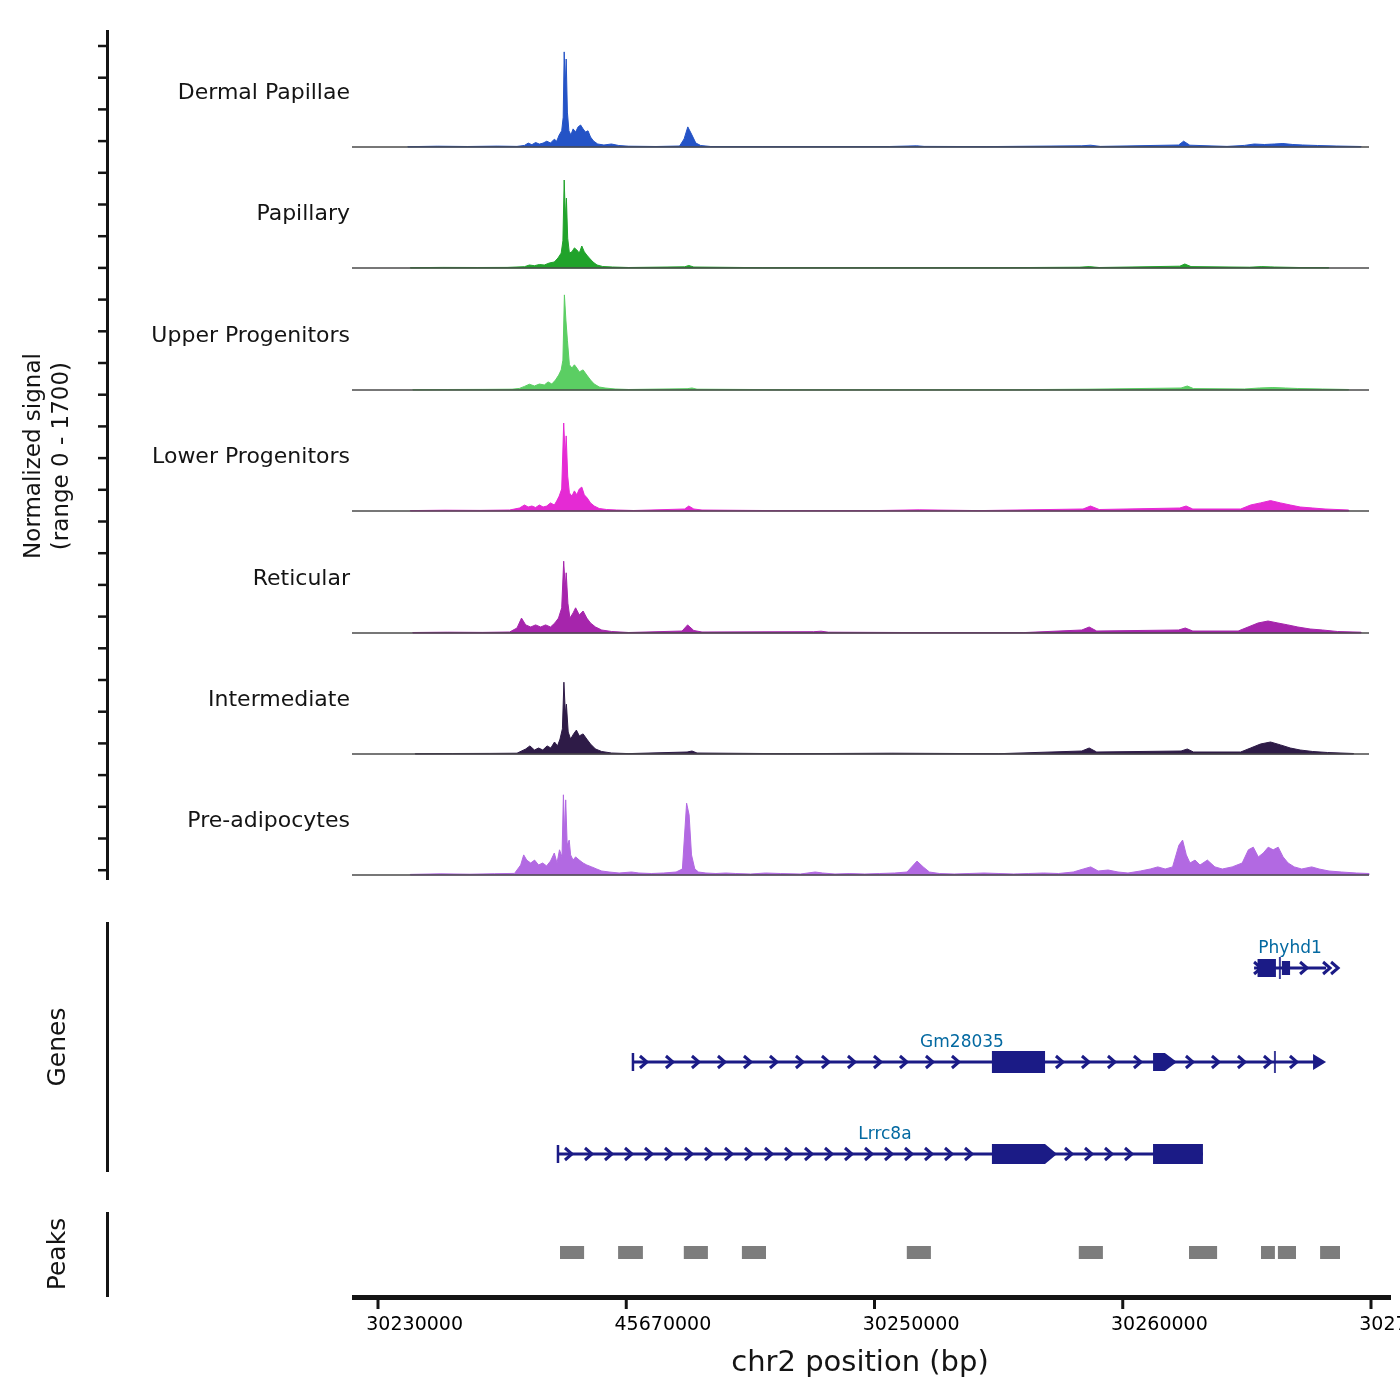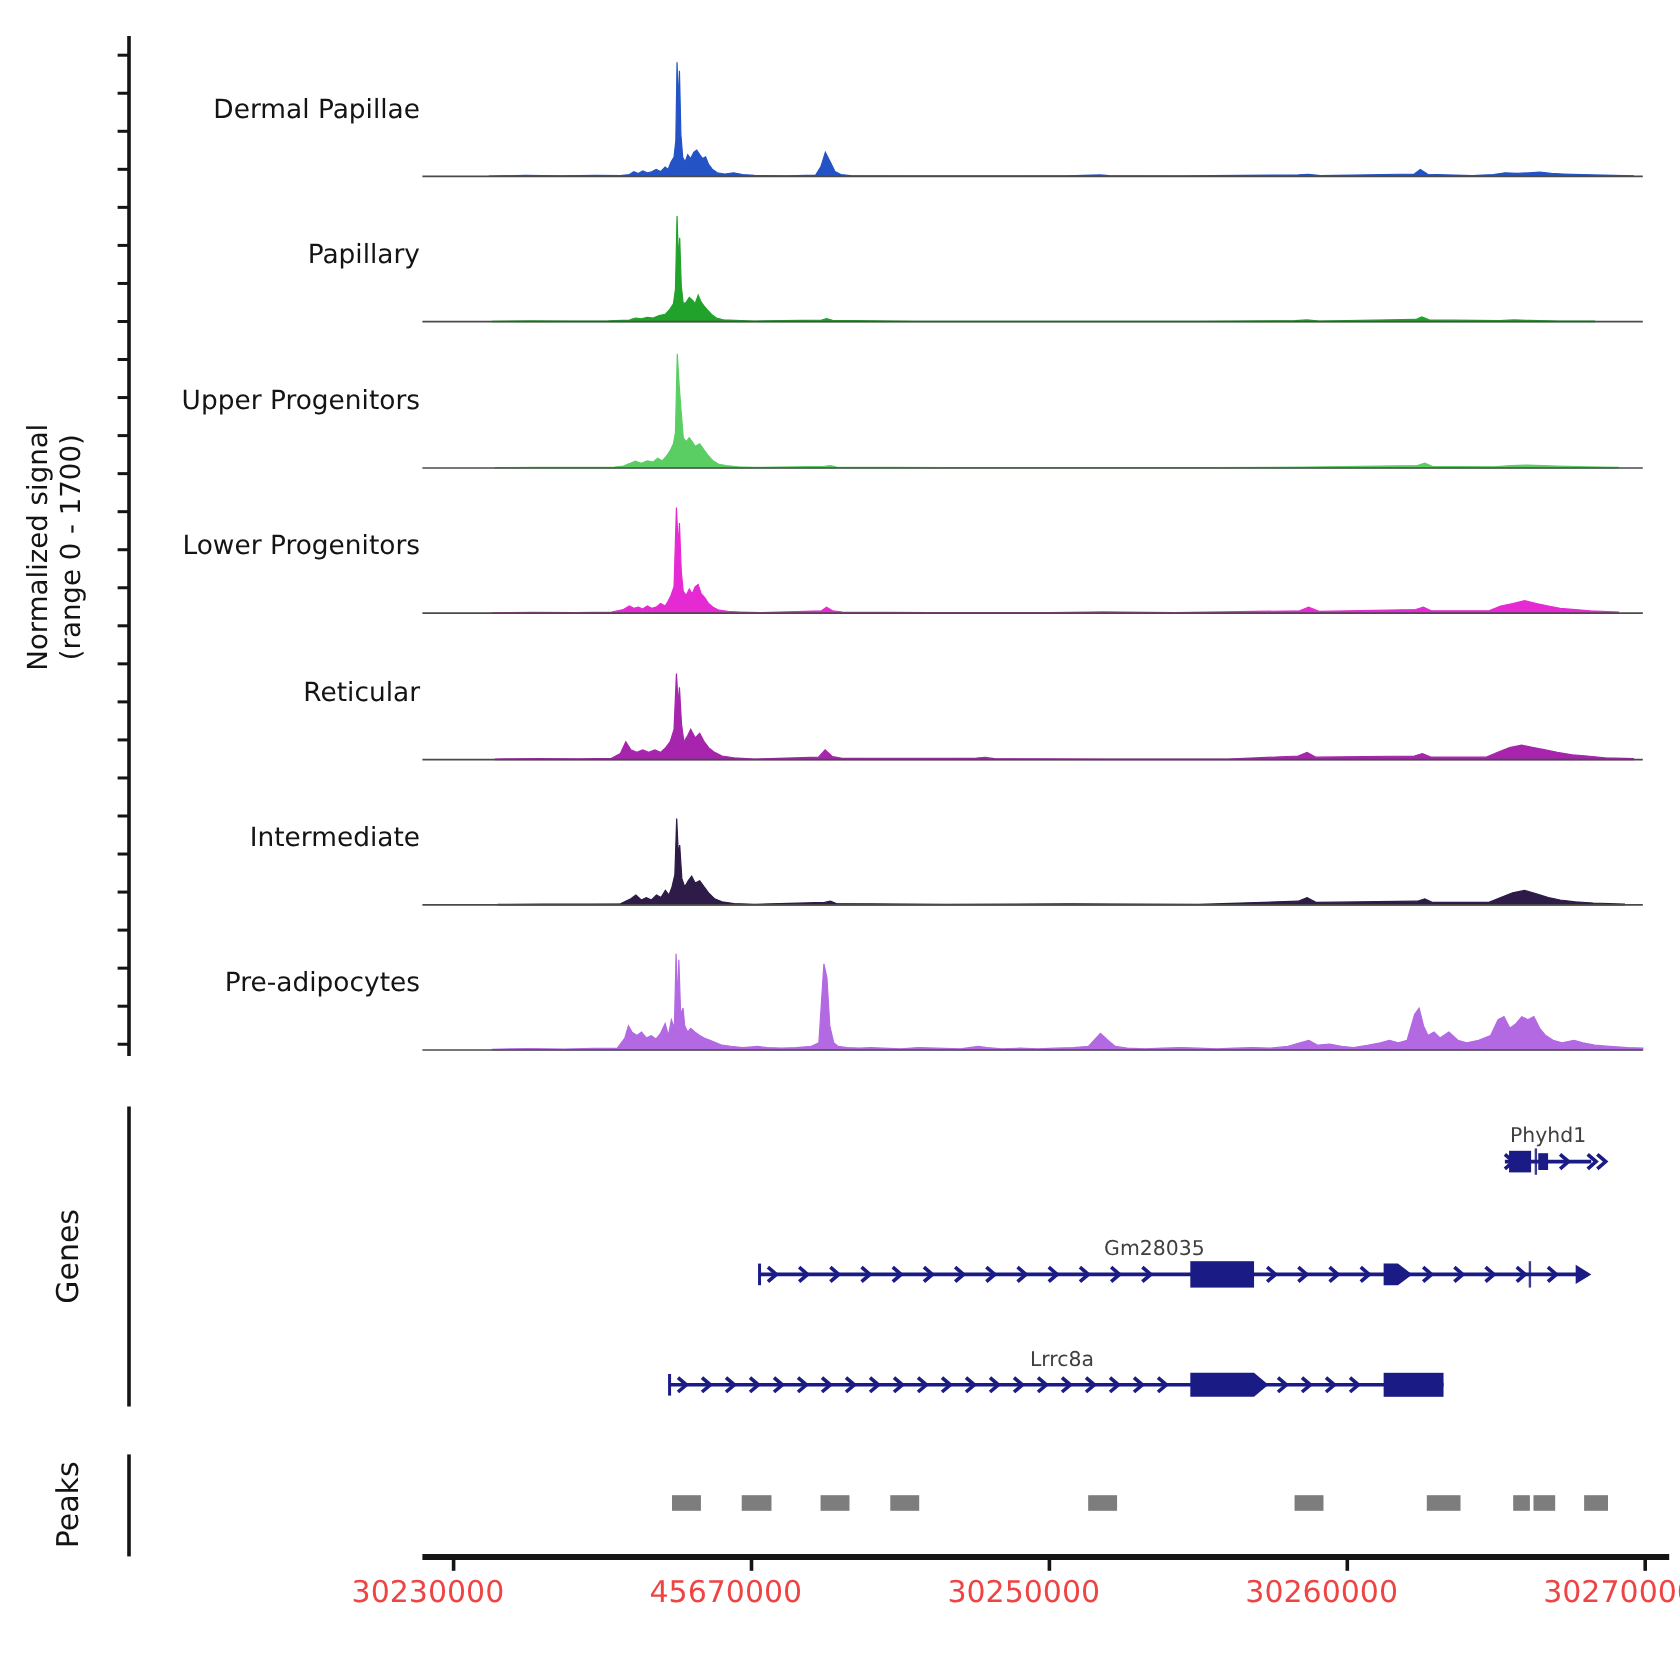--- a/index.html
+++ b/index.html
@@ -6,22 +6,22 @@
   body{width:1400px;height:1400px;overflow:hidden;font-family:"DejaVu Sans","Liberation Sans",sans-serif;}
   .fig{position:relative;width:1400px;height:1400px;background:#fff;}
   #plot{position:absolute;left:0;top:0;}
   .vlabel{position:absolute;transform:rotate(-90deg);text-align:center;color:#141414;}
   .ylab{left:-164px;top:428px;width:420px;height:56px;font-size:23px;line-height:28px;}
   .seclab{width:200px;height:30px;font-size:25px;line-height:30px;}
   .seclab.genes{left:-43px;top:1032px;}
   .seclab.peaks{left:-43px;top:1239px;}
   .xlab{position:absolute;left:560px;top:1344px;width:600px;text-align:center;font-size:29px;color:#141414;}
   .track-label{position:absolute;left:100px;width:250px;height:28px;text-align:right;font-size:22px;line-height:28px;color:#141414;white-space:nowrap;}
-  .gene-label{position:absolute;width:200px;text-align:center;font-size:17px;color:#404040;white-space:nowrap;}
-  .xtick-label{position:absolute;width:170px;text-align:left;font-size:25px;color:#ef4444;top:1312px;white-space:nowrap;}
+  .gene-label{position:absolute;width:200px;text-align:center;font-size:17px;color:#0369a1;white-space:nowrap;}
+  .xtick-label{position:absolute;width:170px;text-align:right;font-size:19px;color:#000000;top:1312px;white-space:nowrap;}
 </style>
 </head>
 <body>
 
 <div class="fig">
   <svg id="plot" width="1400" height="1400">
       <line x1="107.5" y1="30" x2="107.5" y2="880" stroke="#141414" stroke-width="3"></line>
       <line x1="98" y1="46" x2="107" y2="46" stroke="#141414" stroke-width="2.5"></line>
       <line x1="98" y1="77.7" x2="107" y2="77.7" stroke="#141414" stroke-width="2.5"></line>
       <line x1="98" y1="109.4" x2="107" y2="109.4" stroke="#141414" stroke-width="2.5"></line>
@@ -148,20 +148,21 @@
       <line x1="1371" y1="1299" x2="1371" y2="1309" stroke="#141414" stroke-width="3"></line>
     </svg>
 
   <div class="vlabel ylab">
     <div>Normalized signal</div>
     <div>(range 0 - 1700)</div>
   </div>
 
   <div class="vlabel seclab genes">Genes</div>
   <div class="vlabel seclab peaks">Peaks</div>
+  <div class="xlab">chr2 position (bp)</div>
 
   <div id="track-labels">
       <div class="track-label" style="top: 78px;">Dermal Papillae</div>
       <div class="track-label" style="top: 199px;">Papillary</div>
       <div class="track-label" style="top: 321px;">Upper Progenitors</div>
       <div class="track-label" style="top: 442px;">Lower Progenitors</div>
       <div class="track-label" style="top: 564px;">Reticular</div>
       <div class="track-label" style="top: 685px;">Intermediate</div>
       <div class="track-label" style="top: 806px;">Pre-adipocytes</div>
     </div>

